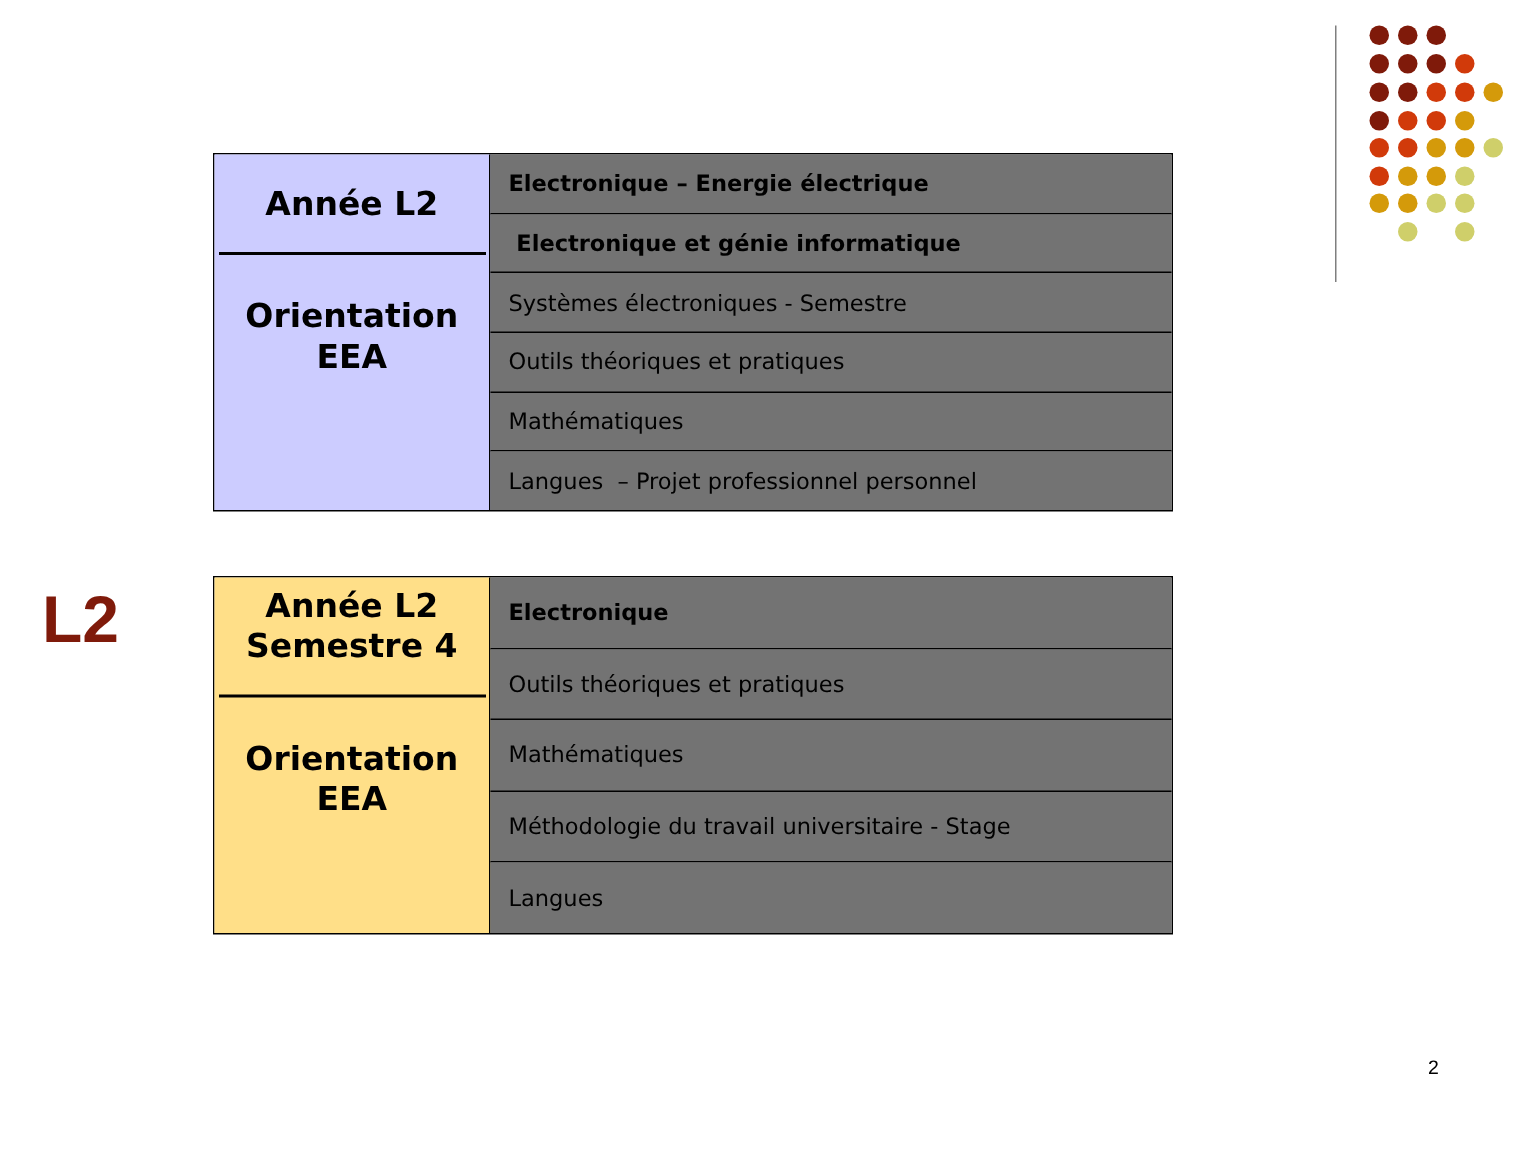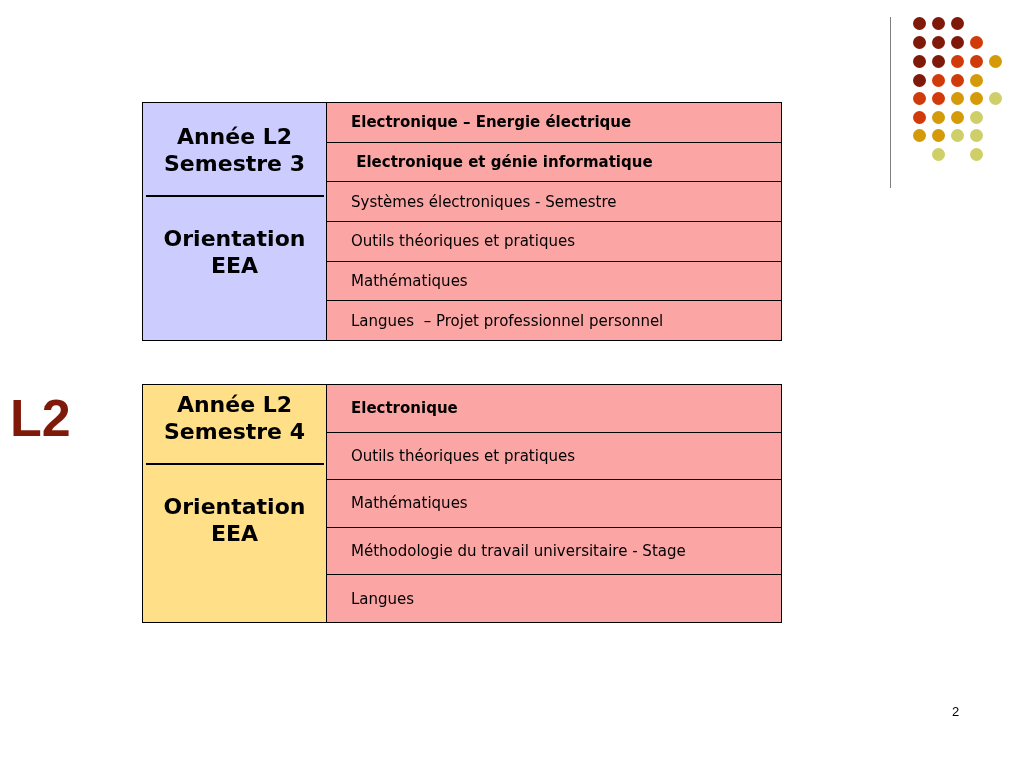--- a/index.html
+++ b/index.html
@@ -1,31 +1,31 @@
 <!DOCTYPE html>
 <html><head>
 <meta charset="utf-8">
 <style>
   html, body { margin:0; padding:0; }
   body { width:1024px; height:768px; background:#ffffff; position:relative; overflow:hidden;
          font-family: "DejaVu Sans", sans-serif; }
   .vline { position:absolute; left:890px; top:17px; width:1px; height:171px; background:#7f7f7f; }
   .dots { position:absolute; left:0; top:0; }
   .dot { position:absolute; width:13px; height:13px; border-radius:50%; }
-  .big-label { position:absolute; left:10px; top:392px; font-family:"Liberation Sans", sans-serif;
-               font-weight:bold; font-size:52px; color:#7f1a0a; line-height:1; }
+  .big-label { position:absolute; left:28px; top:392px; font-family:"Liberation Sans", sans-serif;
+               font-weight:bold; font-size:44px; color:#7f1a0a; line-height:1; }
   .slide-num { position:absolute; left:952px; top:704px; font-family:"Liberation Sans", sans-serif;
                font-size:13px; color:#000; }
   .block { position:absolute; left:142px; width:638px; border:1px solid #000; display:flex; }
   .left { width:184px; border-right:1px solid #000; text-align:center; font-weight:bold;
           font-size:22px; line-height:27px; color:#000; box-sizing:border-box; padding-top:20px; }
   .left .rule { width:178px; height:2px; background:#000; margin:18px auto 28px; }
   .right { flex:1; display:flex; flex-direction:column; }
-  .row { flex:1; border-bottom:1px solid #000; background:#fca5a5; display:flex; align-items:center;
-         padding-left:24px; font-size:15px; color:#000; }
+  .row { flex:1; border-bottom:1px solid #000; background:#737373; display:flex; align-items:center;
+         padding-left:12px; font-size:15px; color:#000; }
   .row:last-child { border-bottom:none; }
   .row.bold { font-weight:bold; }
 </style>
 </head>
 <body>
 
 <div class="vline"></div>
 
 <div class="dots">
 
@@ -67,21 +67,20 @@
 
   <div class="dot" style="left:932px;top:148px;background:#cfcf6a"></div>
   <div class="dot" style="left:970px;top:148px;background:#cfcf6a"></div>
 </div>
 
 <div class="big-label">L2</div>
 
 <div class="block" style="top:102px;height:237px;">
   <div class="left" style="background:#ccccff;">
     <div>Année L2</div>
-    <div>Semestre 3</div>
     <div class="rule"></div>
     <div>Orientation</div>
     <div>EEA</div>
   </div>
   <div class="right">
     <div class="row bold">Electronique – Energie électrique</div>
     <div class="row bold" style="white-space:pre;"> Electronique et génie informatique</div>
     <div class="row">Systèmes électroniques - Semestre</div>
     <div class="row">Outils théoriques et pratiques</div>
     <div class="row">Mathématiques</div>

